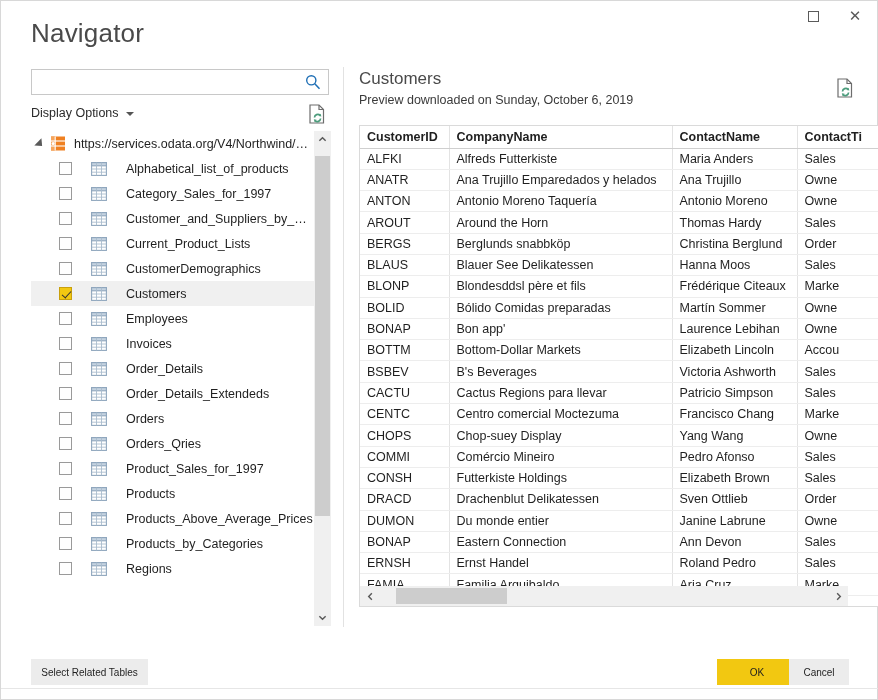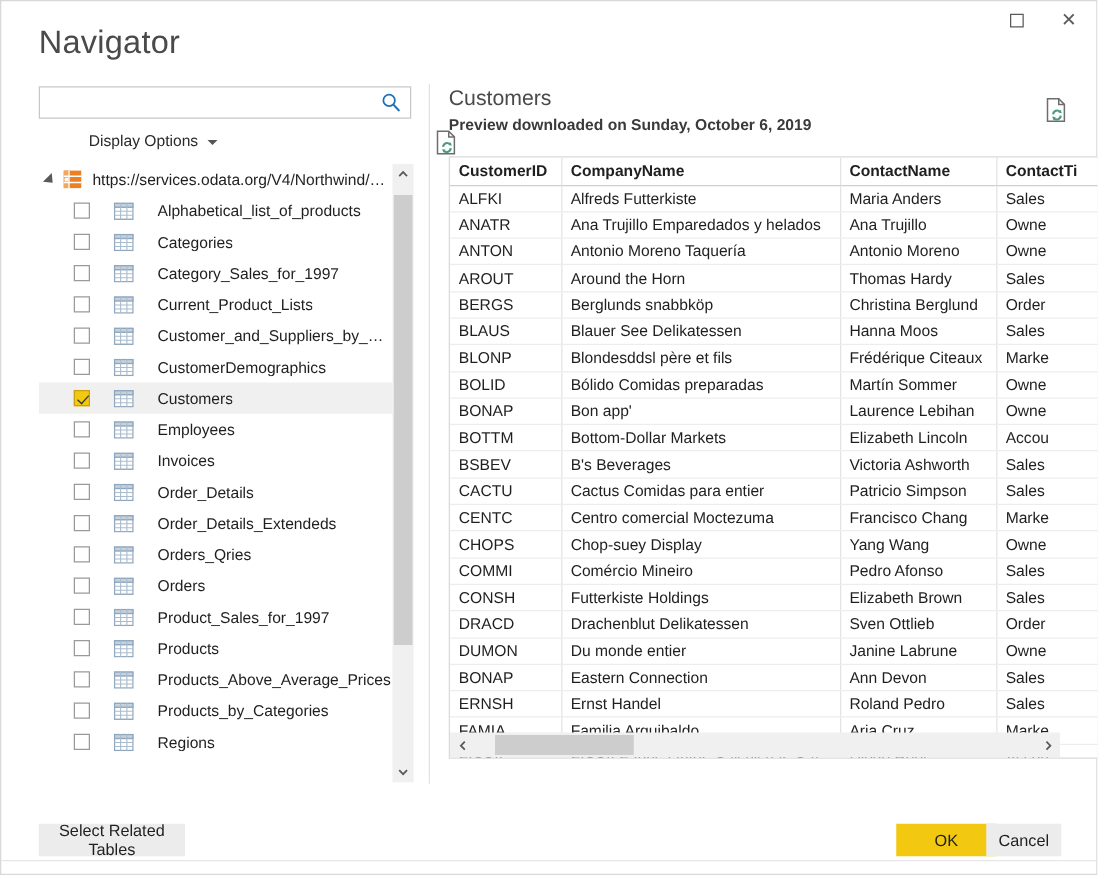--- a/index.html
+++ b/index.html
@@ -50,21 +50,21 @@
     width: 268px; height: 24px; border: 0; outline: 0;
     padding: 0 6px; font-size: 12.5px; color: #333;
     font-family: "Liberation Sans", sans-serif; background: transparent;
   }
   .search-icon {
     position: absolute; right: 6px; top: 3px;
     width: 18px; height: 18px;
   }
 
   .disp-row {
-    position: relative; margin-top: 10px; width: 298px; height: 22px; margin-left: 40px;
+    position: relative; margin-top: 10px; width: 298px; height: 22px;
   }
   .disp-label {
     position: absolute; left: 0; top: 1px;
     font-size: 12.5px; color: #2a2a2a;
   }
   .disp-caret {
     position: absolute; left: 95px; top: 7px;
     width: 0; height: 0;
     border-left: 4px solid transparent;
     border-right: 4px solid transparent;
@@ -146,21 +146,21 @@
 
   
   .divider {
     position: absolute; left: 342px; top: 66px; width: 1px; height: 560px;
     background: #e2e2e2;
   }
 
   
   .right-pane { position: absolute; left: 358px; top: 68px; width: 490px; }
   .preview-title { font-size: 17px; color: #4a4a4a; font-weight: 400; }
-  .preview-sub { margin-top: 4px; font-size: 12.5px; color: #3a3a3a; font-weight: bold; }
+  .preview-sub { margin-top: 4px; font-size: 12.5px; color: #3a3a3a; }
   .preview-refresh { position: absolute; right: -6px; top: 8px; width: 20px; height: 22px; }
 
   .grid-wrap {
     position: absolute; left: 358px; top: 124px;
     width: 552px; height: 482px;
     border: 1px solid #dadada; background: #fff; overflow: hidden;
   }
   table.grid {
     border-collapse: collapse; table-layout: fixed;
     width: 600px; font-size: 12.5px; color: #1f1f1f;
@@ -184,21 +184,21 @@
   .c3 { width: 163px; }
 
   
   .footer-line {
     position: absolute; left: 0; bottom: 10px; width: 878px; height: 1px;
     background: #e6e6e6;
   }
   .btn {
     position: absolute; height: 26px;
     display: flex; align-items: center; justify-content: center;
-    font-size: 13px; color: #1f1f1f; background: #ececec;
+    font-size: 10px; color: #1f1f1f; background: #ececec;
     border: 0; cursor: default; font-family: "Liberation Sans", sans-serif;
   }
   .btn-related { left: 30px; top: 658px; width: 117px; }
   .btn-ok { left: 716px; top: 658px; width: 80px; background: #f2c811; }
   .btn-cancel { left: 788px; top: 658px; width: 60px; }
 </style>
 </head>
 <body>
 
 <div id="root">
@@ -272,57 +272,45 @@
           <div class="tree-row child">
             <span class="cbx"></span>
             <svg class="tbl-icon" viewBox="0 0 16 14">
               <rect x="0.6" y="0.6" width="14.8" height="12.8" fill="#ffffff" stroke="#8fa6bd" stroke-width="1.1"></rect>
               <rect x="0.6" y="0.6" width="14.8" height="3.2" fill="#c4d2e0" stroke="#8fa6bd" stroke-width="1.1"></rect>
               <line x1="0.6" y1="7" x2="15.4" y2="7" stroke="#a9bccd" stroke-width="0.9"></line>
               <line x1="0.6" y1="10.2" x2="15.4" y2="10.2" stroke="#a9bccd" stroke-width="0.9"></line>
               <line x1="5.5" y1="0.6" x2="5.5" y2="13.4" stroke="#a9bccd" stroke-width="0.9"></line>
               <line x1="10.5" y1="0.6" x2="10.5" y2="13.4" stroke="#a9bccd" stroke-width="0.9"></line>
             </svg>
-            <span class="tree-label">Categories</span>
-          </div>
-          <div class="tree-row child">
-            <span class="cbx"></span>
-            <svg class="tbl-icon" viewBox="0 0 16 14">
-              <rect x="0.6" y="0.6" width="14.8" height="12.8" fill="#ffffff" stroke="#8fa6bd" stroke-width="1.1"></rect>
-              <rect x="0.6" y="0.6" width="14.8" height="3.2" fill="#c4d2e0" stroke="#8fa6bd" stroke-width="1.1"></rect>
-              <line x1="0.6" y1="7" x2="15.4" y2="7" stroke="#a9bccd" stroke-width="0.9"></line>
-              <line x1="0.6" y1="10.2" x2="15.4" y2="10.2" stroke="#a9bccd" stroke-width="0.9"></line>
-              <line x1="5.5" y1="0.6" x2="5.5" y2="13.4" stroke="#a9bccd" stroke-width="0.9"></line>
-              <line x1="10.5" y1="0.6" x2="10.5" y2="13.4" stroke="#a9bccd" stroke-width="0.9"></line>
-            </svg>
             <span class="tree-label">Category_Sales_for_1997</span>
           </div>
           <div class="tree-row child">
             <span class="cbx"></span>
             <svg class="tbl-icon" viewBox="0 0 16 14">
               <rect x="0.6" y="0.6" width="14.8" height="12.8" fill="#ffffff" stroke="#8fa6bd" stroke-width="1.1"></rect>
               <rect x="0.6" y="0.6" width="14.8" height="3.2" fill="#c4d2e0" stroke="#8fa6bd" stroke-width="1.1"></rect>
               <line x1="0.6" y1="7" x2="15.4" y2="7" stroke="#a9bccd" stroke-width="0.9"></line>
               <line x1="0.6" y1="10.2" x2="15.4" y2="10.2" stroke="#a9bccd" stroke-width="0.9"></line>
               <line x1="5.5" y1="0.6" x2="5.5" y2="13.4" stroke="#a9bccd" stroke-width="0.9"></line>
               <line x1="10.5" y1="0.6" x2="10.5" y2="13.4" stroke="#a9bccd" stroke-width="0.9"></line>
             </svg>
+            <span class="tree-label">Customer_and_Suppliers_by_Cities</span>
+          </div>
+          <div class="tree-row child">
+            <span class="cbx"></span>
+            <svg class="tbl-icon" viewBox="0 0 16 14">
+              <rect x="0.6" y="0.6" width="14.8" height="12.8" fill="#ffffff" stroke="#8fa6bd" stroke-width="1.1"></rect>
+              <rect x="0.6" y="0.6" width="14.8" height="3.2" fill="#c4d2e0" stroke="#8fa6bd" stroke-width="1.1"></rect>
+              <line x1="0.6" y1="7" x2="15.4" y2="7" stroke="#a9bccd" stroke-width="0.9"></line>
+              <line x1="0.6" y1="10.2" x2="15.4" y2="10.2" stroke="#a9bccd" stroke-width="0.9"></line>
+              <line x1="5.5" y1="0.6" x2="5.5" y2="13.4" stroke="#a9bccd" stroke-width="0.9"></line>
+              <line x1="10.5" y1="0.6" x2="10.5" y2="13.4" stroke="#a9bccd" stroke-width="0.9"></line>
+            </svg>
             <span class="tree-label">Current_Product_Lists</span>
-          </div>
-          <div class="tree-row child">
-            <span class="cbx"></span>
-            <svg class="tbl-icon" viewBox="0 0 16 14">
-              <rect x="0.6" y="0.6" width="14.8" height="12.8" fill="#ffffff" stroke="#8fa6bd" stroke-width="1.1"></rect>
-              <rect x="0.6" y="0.6" width="14.8" height="3.2" fill="#c4d2e0" stroke="#8fa6bd" stroke-width="1.1"></rect>
-              <line x1="0.6" y1="7" x2="15.4" y2="7" stroke="#a9bccd" stroke-width="0.9"></line>
-              <line x1="0.6" y1="10.2" x2="15.4" y2="10.2" stroke="#a9bccd" stroke-width="0.9"></line>
-              <line x1="5.5" y1="0.6" x2="5.5" y2="13.4" stroke="#a9bccd" stroke-width="0.9"></line>
-              <line x1="10.5" y1="0.6" x2="10.5" y2="13.4" stroke="#a9bccd" stroke-width="0.9"></line>
-            </svg>
-            <span class="tree-label">Customer_and_Suppliers_by_Cities</span>
           </div>
           <div class="tree-row child">
             <span class="cbx"></span>
             <svg class="tbl-icon" viewBox="0 0 16 14">
               <rect x="0.6" y="0.6" width="14.8" height="12.8" fill="#ffffff" stroke="#8fa6bd" stroke-width="1.1"></rect>
               <rect x="0.6" y="0.6" width="14.8" height="3.2" fill="#c4d2e0" stroke="#8fa6bd" stroke-width="1.1"></rect>
               <line x1="0.6" y1="7" x2="15.4" y2="7" stroke="#a9bccd" stroke-width="0.9"></line>
               <line x1="0.6" y1="10.2" x2="15.4" y2="10.2" stroke="#a9bccd" stroke-width="0.9"></line>
               <line x1="5.5" y1="0.6" x2="5.5" y2="13.4" stroke="#a9bccd" stroke-width="0.9"></line>
               <line x1="10.5" y1="0.6" x2="10.5" y2="13.4" stroke="#a9bccd" stroke-width="0.9"></line>
@@ -392,33 +380,33 @@
           <div class="tree-row child">
             <span class="cbx"></span>
             <svg class="tbl-icon" viewBox="0 0 16 14">
               <rect x="0.6" y="0.6" width="14.8" height="12.8" fill="#ffffff" stroke="#8fa6bd" stroke-width="1.1"></rect>
               <rect x="0.6" y="0.6" width="14.8" height="3.2" fill="#c4d2e0" stroke="#8fa6bd" stroke-width="1.1"></rect>
               <line x1="0.6" y1="7" x2="15.4" y2="7" stroke="#a9bccd" stroke-width="0.9"></line>
               <line x1="0.6" y1="10.2" x2="15.4" y2="10.2" stroke="#a9bccd" stroke-width="0.9"></line>
               <line x1="5.5" y1="0.6" x2="5.5" y2="13.4" stroke="#a9bccd" stroke-width="0.9"></line>
               <line x1="10.5" y1="0.6" x2="10.5" y2="13.4" stroke="#a9bccd" stroke-width="0.9"></line>
             </svg>
+            <span class="tree-label">Orders</span>
+          </div>
+          <div class="tree-row child">
+            <span class="cbx"></span>
+            <svg class="tbl-icon" viewBox="0 0 16 14">
+              <rect x="0.6" y="0.6" width="14.8" height="12.8" fill="#ffffff" stroke="#8fa6bd" stroke-width="1.1"></rect>
+              <rect x="0.6" y="0.6" width="14.8" height="3.2" fill="#c4d2e0" stroke="#8fa6bd" stroke-width="1.1"></rect>
+              <line x1="0.6" y1="7" x2="15.4" y2="7" stroke="#a9bccd" stroke-width="0.9"></line>
+              <line x1="0.6" y1="10.2" x2="15.4" y2="10.2" stroke="#a9bccd" stroke-width="0.9"></line>
+              <line x1="5.5" y1="0.6" x2="5.5" y2="13.4" stroke="#a9bccd" stroke-width="0.9"></line>
+              <line x1="10.5" y1="0.6" x2="10.5" y2="13.4" stroke="#a9bccd" stroke-width="0.9"></line>
+            </svg>
             <span class="tree-label">Orders_Qries</span>
-          </div>
-          <div class="tree-row child">
-            <span class="cbx"></span>
-            <svg class="tbl-icon" viewBox="0 0 16 14">
-              <rect x="0.6" y="0.6" width="14.8" height="12.8" fill="#ffffff" stroke="#8fa6bd" stroke-width="1.1"></rect>
-              <rect x="0.6" y="0.6" width="14.8" height="3.2" fill="#c4d2e0" stroke="#8fa6bd" stroke-width="1.1"></rect>
-              <line x1="0.6" y1="7" x2="15.4" y2="7" stroke="#a9bccd" stroke-width="0.9"></line>
-              <line x1="0.6" y1="10.2" x2="15.4" y2="10.2" stroke="#a9bccd" stroke-width="0.9"></line>
-              <line x1="5.5" y1="0.6" x2="5.5" y2="13.4" stroke="#a9bccd" stroke-width="0.9"></line>
-              <line x1="10.5" y1="0.6" x2="10.5" y2="13.4" stroke="#a9bccd" stroke-width="0.9"></line>
-            </svg>
-            <span class="tree-label">Orders</span>
           </div>
           <div class="tree-row child">
             <span class="cbx"></span>
             <svg class="tbl-icon" viewBox="0 0 16 14">
               <rect x="0.6" y="0.6" width="14.8" height="12.8" fill="#ffffff" stroke="#8fa6bd" stroke-width="1.1"></rect>
               <rect x="0.6" y="0.6" width="14.8" height="3.2" fill="#c4d2e0" stroke="#8fa6bd" stroke-width="1.1"></rect>
               <line x1="0.6" y1="7" x2="15.4" y2="7" stroke="#a9bccd" stroke-width="0.9"></line>
               <line x1="0.6" y1="10.2" x2="15.4" y2="10.2" stroke="#a9bccd" stroke-width="0.9"></line>
               <line x1="5.5" y1="0.6" x2="5.5" y2="13.4" stroke="#a9bccd" stroke-width="0.9"></line>
               <line x1="10.5" y1="0.6" x2="10.5" y2="13.4" stroke="#a9bccd" stroke-width="0.9"></line>
@@ -578,21 +566,21 @@
             <td class="c3">Accou</td>
           </tr>
           <tr>
             <td class="c0">BSBEV</td>
             <td class="c1">B's Beverages</td>
             <td class="c2">Victoria Ashworth</td>
             <td class="c3">Sales </td>
           </tr>
           <tr>
             <td class="c0">CACTU</td>
-            <td class="c1">Cactus Comidas para entier</td>
+            <td class="c1">Cactus Regions para llevar</td>
             <td class="c2">Patricio Simpson</td>
             <td class="c3">Sales </td>
           </tr>
           <tr>
             <td class="c0">CENTC</td>
             <td class="c1">Centro comercial Moctezuma</td>
             <td class="c2">Francisco Chang</td>
             <td class="c3">Marke</td>
           </tr>
           <tr>

